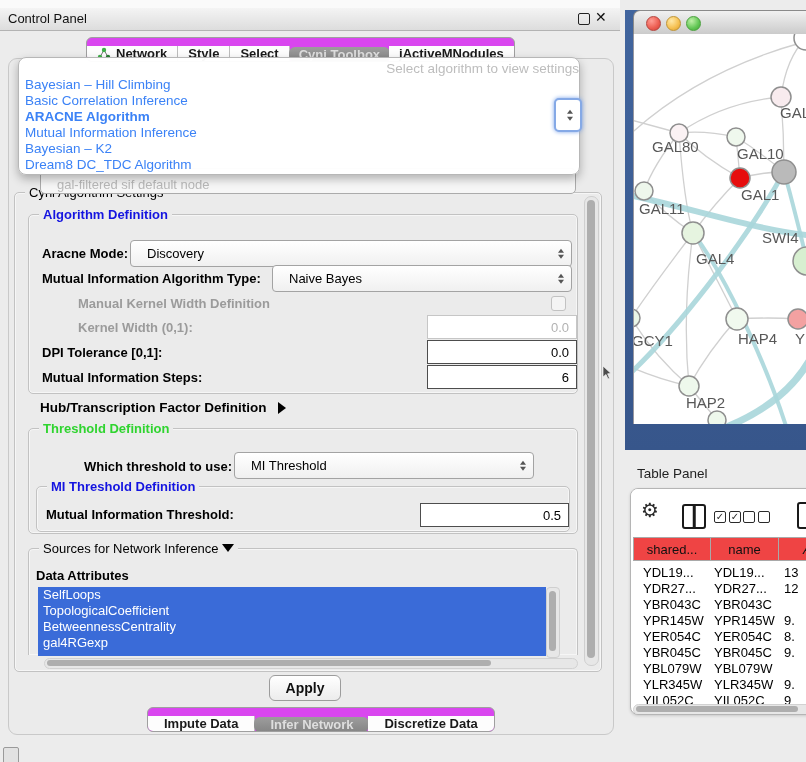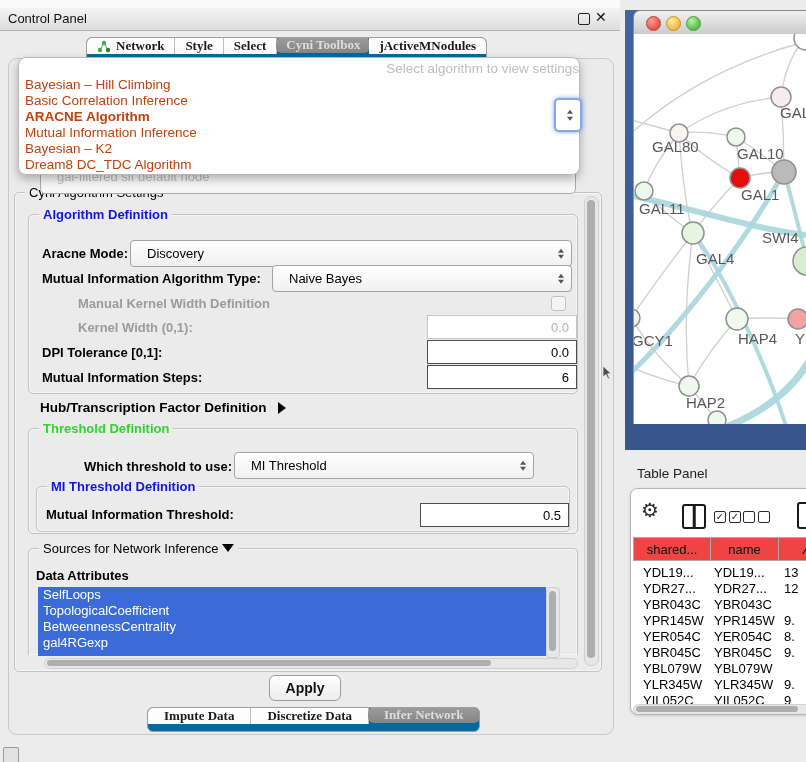--- a/index.html
+++ b/index.html
@@ -7,35 +7,35 @@
   .screen{position:relative;width:806px;height:762px;background:#ececec;overflow:hidden;}
   .abs{position:absolute;}
   
   .cp-topstrip{left:0;top:0;width:620px;height:8px;background:#fafafa;border-bottom:1px solid #e0e0e0;}
   .cp-titlebar{left:0;top:8px;width:620px;height:22px;background:linear-gradient(#f4f4f4,#dddddd);border-bottom:1px solid #b3b3b3;}
   .cp-title{left:8px;top:11px;font-size:13px;color:#111;}
   .win-restore{left:578px;top:13px;width:10px;height:10px;border:1.6px solid #222;border-radius:2px;background:transparent;}
   .win-close{left:595px;top:9px;font-size:14px;font-weight:bold;color:#111;}
   .content-frame{left:8px;top:58px;width:604px;height:675px;background:#ebebeb;border:1px solid #c9c9c9;border-radius:9px;}
   
-  .seg{display:flex;align-items:flex-start;background:#0369a1;border:1px solid #9f9f9f;border-radius:6px;overflow:hidden;font-family:Liberation Serif, serif;}
+  .seg{display:flex;align-items:flex-end;background:#d946ef;border:1px solid #9f9f9f;border-radius:6px;overflow:hidden;}
   .seg .item{display:flex;align-items:center;justify-content:center;font-size:13px;font-weight:bold;color:#1a1a1a;border-right:1px solid #bdbdbd;padding:0 10px;background:#fdfdfd;}
   .seg .item:last-child{border-right:none;}
   .seg .item.sel{background:linear-gradient(#9d9d9d,#858585);color:#dedede;border-radius:6px;margin:-1px;border-right:none;}
   .toptabs{left:86px;top:37px;height:23px;}
   .bottabs{left:147px;top:707px;height:23px;}
   
   .dropdown{left:18px;top:57px;width:560px;height:116px;background:rgba(255,255,255,0.97);border:1px solid #b7b7b7;border-radius:8px;box-shadow:0 4px 10px rgba(0,0,0,0.28);z-index:50;}
   .dd-ph{position:absolute;left:0;top:3px;width:100%;text-align:right;color:#bdbdbd;font-size:13.5px;}
   .dd-items{position:absolute;left:4px;top:19px;right:4px;}
-  .dd-item{height:16px;line-height:16px;font-size:13.5px;color:#c2410c;padding-left:2px;white-space:nowrap;}
+  .dd-item{height:16px;line-height:16px;font-size:13.5px;color:#3b82f6;padding-left:2px;white-space:nowrap;}
   .dd-item.sel{font-weight:bold;}
   
   .ghost-combo{left:40px;top:168px;width:534px;height:24px;border:1px solid #ababab;border-radius:5px;background:#f6f6f6;z-index:10;}
-  .ghost-combo span{position:absolute;left:16px;top:0;font-size:13px;color:#b9b9b9;}
+  .ghost-combo span{position:absolute;left:16px;top:8px;font-size:13px;color:#b9b9b9;}
   .combo-frag{left:554px;top:98px;width:24px;height:30px;background:#fff;border:2px solid #85a9e6;border-radius:5px;box-shadow:0 0 4px #7ba3ea;z-index:60;}
   
   .gb{border:1px solid #c2c2c2;border-radius:5px;box-shadow:inset 0 0 0 1px rgba(255,255,255,0.55);}
   .gbt{position:absolute;top:-8px;left:10px;background:#ebebeb;padding:0 4px;font-size:13px;white-space:nowrap;}
   .gbt.blue{color:#1414e0;font-weight:bold;}
   .gbt.green{color:#2fd42f;font-weight:bold;}
   .lbl{font-size:13px;font-weight:bold;color:#000;white-space:nowrap;}
   .lbl.dis{color:#9b9b9b;margin-left:36px;}
   
   .combo{background:linear-gradient(#ffffff,#f0f0f0);border:1px solid #a3a3a3;border-radius:4px;display:flex;align-items:center;}
@@ -222,25 +222,25 @@
   </div>
 
   <div class="abs apply-btn">
       <span>Apply</span>
     </div>
 
   <div class="abs seg bottabs">
     <div class="item" style="padding:0 16px;">
         <span>Impute Data</span>
       </div>
+    <div class="item sel" style="padding:0 16px;">
+        <span>Infer Network</span>
+      </div>
     <div class="item" style="padding:0 16px;">
         <span>Discretize Data</span>
-      </div>
-    <div class="item sel" style="padding:0 16px;">
-        <span>Infer Network</span>
       </div>
   </div>
 
   <div class="abs tray"></div>
 
   <div class="abs desktop"></div>
 
   <div class="abs netwin-title">
     <div class="abs light red" style="left:12px;"></div>
     <div class="abs light yel" style="left:32px;"></div>

